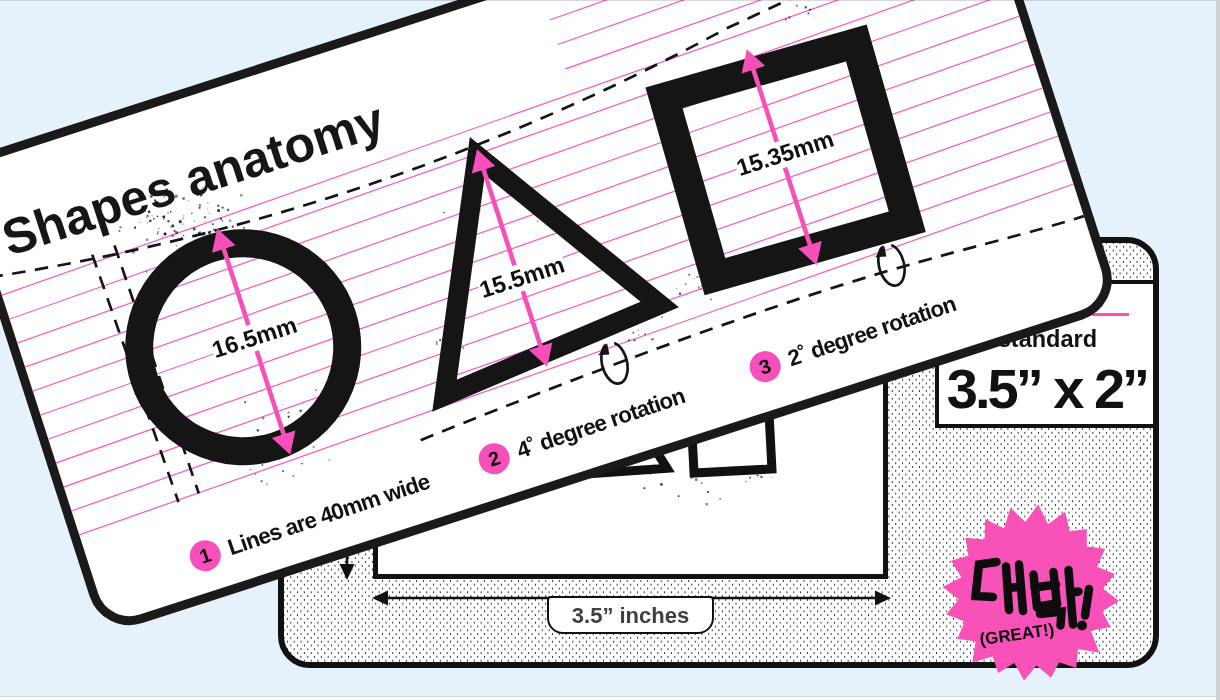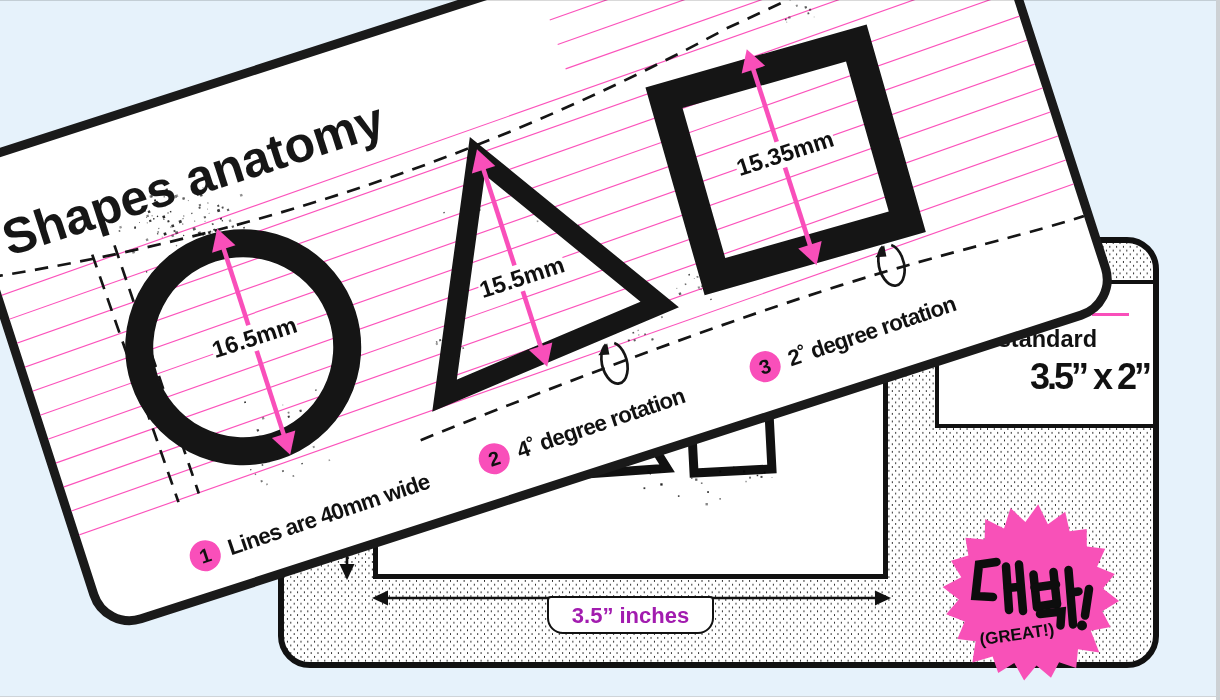--- a/index.html
+++ b/index.html
@@ -16,25 +16,25 @@
                                  radial-gradient(#2b2b2b 0.85px, transparent 1.05px);
                background-size: 6.8px 7.6px;
                background-position: 0 0, 3.4px 3.8px;
                border:6px solid #111; border-radius:32px; z-index:1; }
   #panel { position:absolute; left:89px; top:97px; width:515px; height:239px;
             background:#fff; border:5px solid #111; }
   #stdbox { position:absolute; left:651px; top:37px; width:218px; height:148px;
              background:#fff; border:4px solid #111; border-right:none; }
   #stdline { position:absolute; left:153px; top:29px; width:37px; height:2.6px; background:#f94fba; }
   #stdtxt { position:absolute; right:56px; top:42px; font-weight:bold; font-size:23.5px; color:#111; }
-  #stddim { position:absolute; left:6px; top:72px; width:204px; text-align:right; font-weight:bold;
-             font-size:36px; letter-spacing:-3px; color:#111; }
+  #stddim { position:absolute; left:6px; top:72px; width:204px; text-align:center; font-weight:bold;
+             font-size:56px; letter-spacing:-3px; color:#111; }
   #tab { position:absolute; left:263px; top:353px; width:167px; height:38px;
           background:#fff; border:2.6px solid #111; border-radius:4px 4px 16px 16px;
-          text-align:center; font-weight:bold; font-size:22px; color:#a21caf; line-height:36px; }
+          text-align:center; font-weight:bold; font-size:22px; color:#404040; line-height:36px; }
   #frontcard { position:absolute; left:-50.2px; top:164.3px; width:1072px; height:496px;
                 background:#fff; border:9px solid #1a1a1a; border-radius:42px;
                 transform: rotate(-17.9deg); transform-origin: 0 0; z-index:10; overflow:hidden; }
   #cardsvg { position:absolute; left:-9px; top:-9px; }
   .bstar { position:absolute; z-index:5; }
 </style>
 </head>
 <body>
 <div id="stage">
   <div id="blue"></div>

